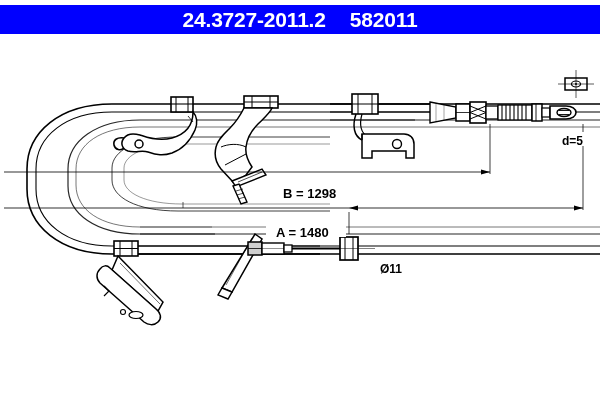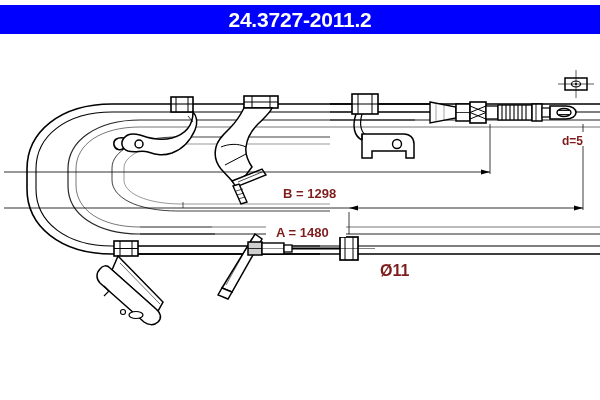--- a/index.html
+++ b/index.html
@@ -40,36 +40,37 @@
     left: 0;
     top: 34px;
     width: 600px;
     height: 366px;
   }
   .lbl {
     position: absolute;
     font-family: "Liberation Sans", sans-serif;
     font-size: 13px;
     font-weight: bold;
-    color: #7f1d1d;
+    color: #000000;
     white-space: nowrap;
     line-height: 1;
   }
   #lbl-b { left: 283px; top: 153px; }
   #lbl-a { left: 276px; top: 192px; }
-  #lbl-dia { left: 380px; top: 229px; font-size: 16px; }
+  #lbl-dia { left: 380px; top: 229px; font-size: 12px; }
   #lbl-d5 { left: 562px; top: 101px; font-size: 12px; }
 </style>
 </head>
 <body>
 
 <div id="page">
 
   <div id="header-bar">
     <span class="htext">24.3727-2011.2</span>
+    <span class="htext">582011</span>
   </div>
 
   <div id="drawing">
     <svg width="600" height="366" viewBox="0 0 600 366">
       <defs>
         <g id="arrowL">
           <path d="M0,0 L9,-2.6 L9,2.6 Z" fill="#000"></path>
         </g>
       </defs>
 

